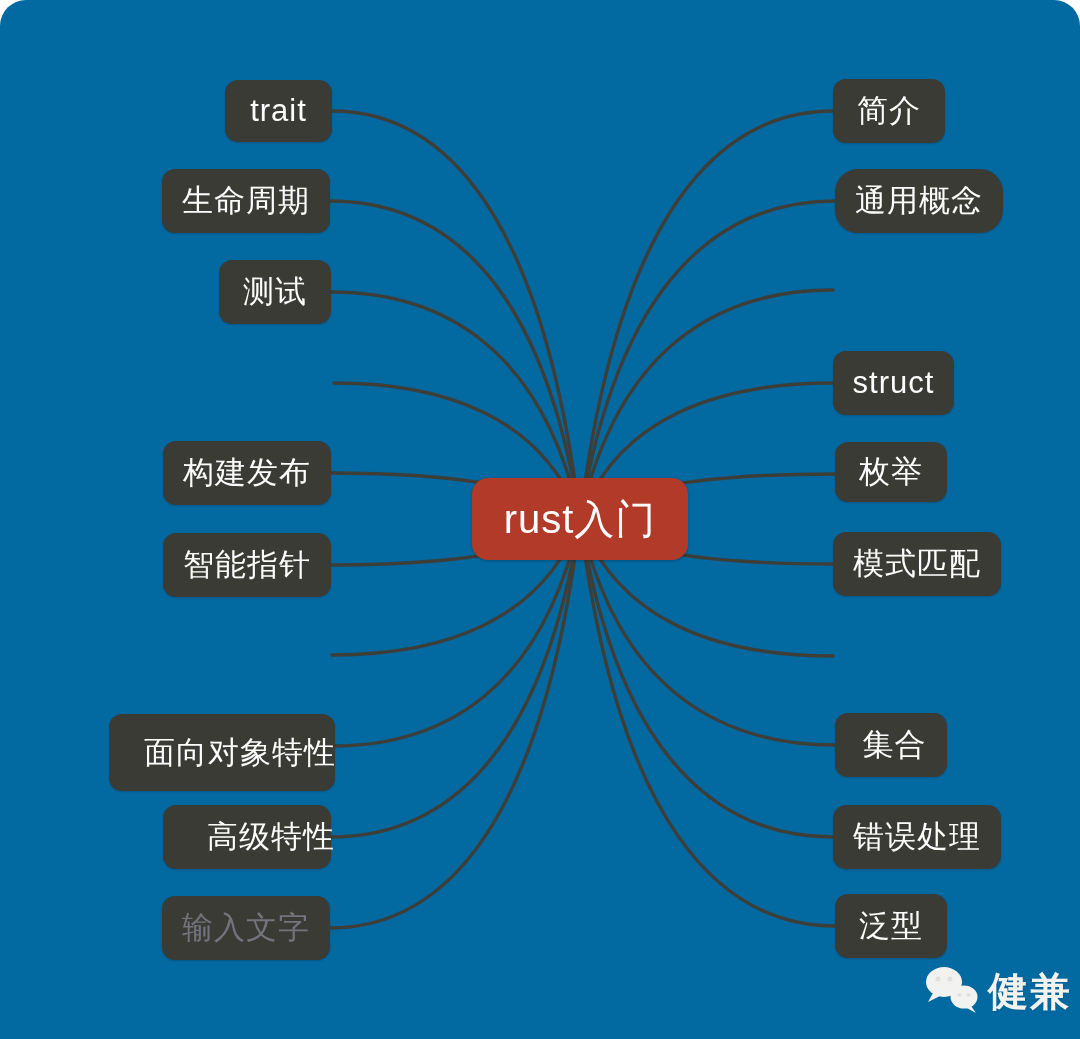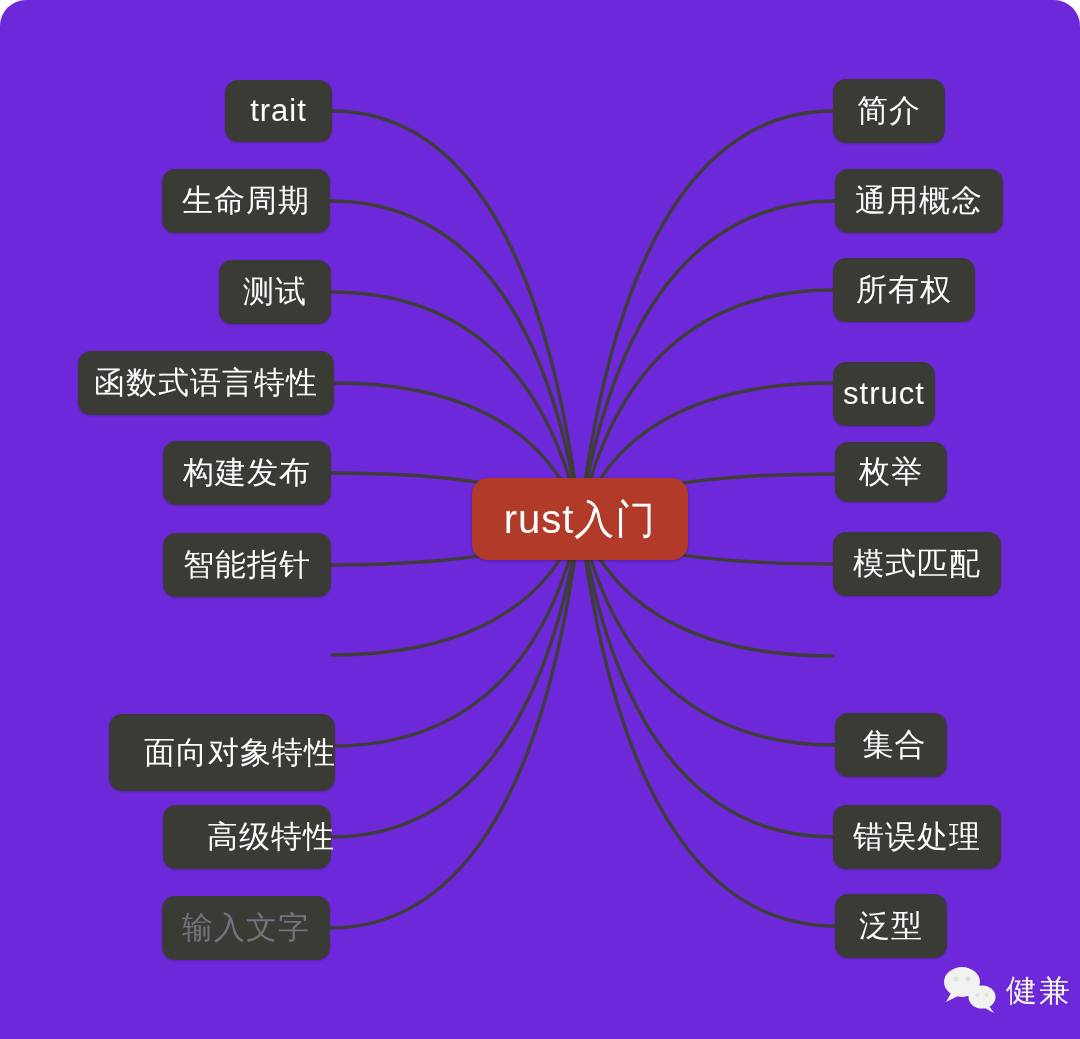--- a/index.html
+++ b/index.html
@@ -2,21 +2,21 @@
 <html><head>
 <meta charset="utf-8">
 <style>
   html,body{margin:0;padding:0;background:#ffffff;}
   body{
     width:1080px;height:1039px;position:relative;overflow:hidden;
     font-family:"Liberation Sans","DejaVu Sans",sans-serif;
   }
   .canvas{
     position:absolute;left:0;top:0;width:1080px;height:1039px;
-    background:#6d28d9;border-radius:26px 26px 0 0;
+    background:#0369a1;border-radius:26px 26px 0 0;
   }
   svg.edges{position:absolute;left:0;top:0;width:1080px;height:1039px;}
   svg.edges path{fill:none;stroke:#3e3e39;stroke-width:3.4;stroke-linecap:round;}
   .node{
     position:absolute;box-sizing:border-box;
     background:#3b3b36;color:#fcfcfc;border-radius:13px;
     display:flex;align-items:center;justify-content:center;
     font-size:31px;letter-spacing:1px;
     box-shadow:0 1px 2px rgba(0,0,0,0.18);
     cursor:pointer;white-space:nowrap;
@@ -27,21 +27,21 @@
     background:#b23a28;color:#ffffff;border-radius:16px;
     display:flex;align-items:center;justify-content:center;
     font-size:40px;letter-spacing:1px;
     box-shadow:0 1px 3px rgba(0,0,0,0.25);
     cursor:pointer;white-space:nowrap;
   }
   .watermark{
     position:absolute;right:8px;bottom:18px;
     display:flex;align-items:center;gap:6px;color:#f2f2f1;
   }
-  .watermark .wm-label{font-size:31px;font-weight:normal;letter-spacing:2px;
+  .watermark .wm-label{font-size:40px;font-weight:bold;letter-spacing:2px;
     text-shadow:0 1px 2px rgba(0,0,0,0.10);}
 </style>
 </head>
 <body>
 
 <div class="canvas">
 
   <svg class="edges" viewBox="0 0 1080 1039">
     <path d="M 580 519 C 543 213, 444 111, 332 111"></path>
     <path d="M 580 519 C 543 280, 444 201, 330 201"></path>
@@ -61,31 +61,29 @@
     <path d="M 580 519 C 618 553, 719 564, 833 564"></path>
     <path d="M 580 519 C 618 622, 719 656, 833 656"></path>
     <path d="M 580 519 C 618 689, 720 745, 835 745"></path>
     <path d="M 580 519 C 618 758, 719 837, 833 837"></path>
     <path d="M 580 519 C 618 824, 720 926, 835 926"></path>
   </svg>
 
   <div class="node" style="left:225px;top:80px;width:107px;height:62px;">trait</div>
   <div class="node" style="left:162px;top:169px;width:168px;height:64px;">生命周期</div>
   <div class="node" style="left:219px;top:260px;width:112px;height:64px;">测试</div>
-  <div class="node" style="left:78px;top:351px;width:256px;height:64px;">函数式语言特性</div>
   <div class="node" style="left:163px;top:441px;width:168px;height:64px;">构建发布</div>
   <div class="node" style="left:163px;top:533px;width:168px;height:64px;">智能指针</div>
   <div class="node" style="left:109px;top:714px;width:226px;height:77px;padding-left:36px;">面向对象特性</div>
   <div class="node" style="left:163px;top:805px;width:168px;height:64px;padding-left:48px;">高级特性</div>
   <div class="node placeholder" style="left:162px;top:896px;width:168px;height:64px;">输入文字</div>
 
   <div class="node" style="left:833px;top:79px;width:112px;height:64px;">简介</div>
-  <div class="node" style="left:835px;top:169px;width:168px;height:64px;">通用概念</div>
-  <div class="node" style="left:833px;top:258px;width:142px;height:64px;">所有权</div>
-  <div class="node" style="left:833px;top:362px;width:102px;height:64px;">struct</div>
+  <div class="node" style="left:835px;top:169px;width:168px;height:64px;border-radius:23px;">通用概念</div>
+  <div class="node" style="left:833px;top:351px;width:121px;height:64px;">struct</div>
   <div class="node" style="left:835px;top:442px;width:112px;height:60px;">枚举</div>
   <div class="node" style="left:833px;top:532px;width:168px;height:64px;">模式匹配</div>
   <div class="node" style="left:835px;top:713px;width:112px;height:64px;padding-left:7px;">集合</div>
   <div class="node" style="left:833px;top:805px;width:168px;height:64px;">错误处理</div>
   <div class="node" style="left:835px;top:894px;width:112px;height:64px;">泛型</div>
 
   <div class="root-node">rust入门</div>
 
   <div class="watermark">
     <span>

